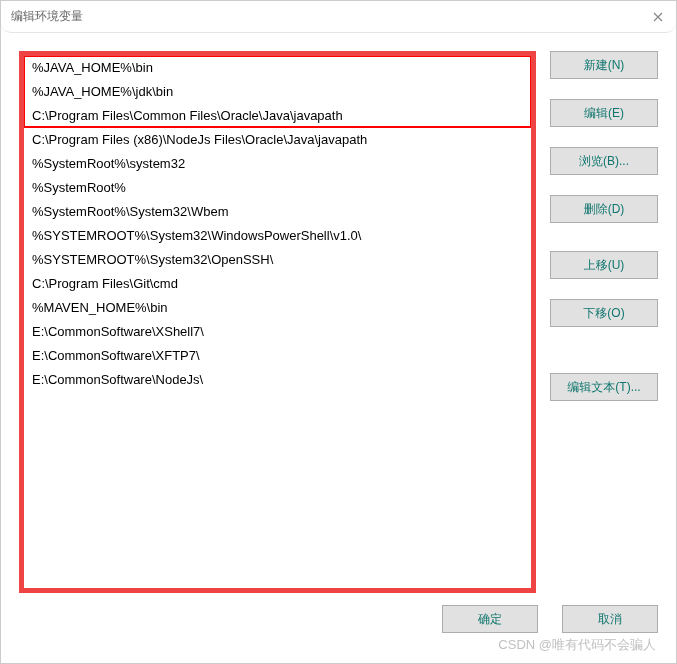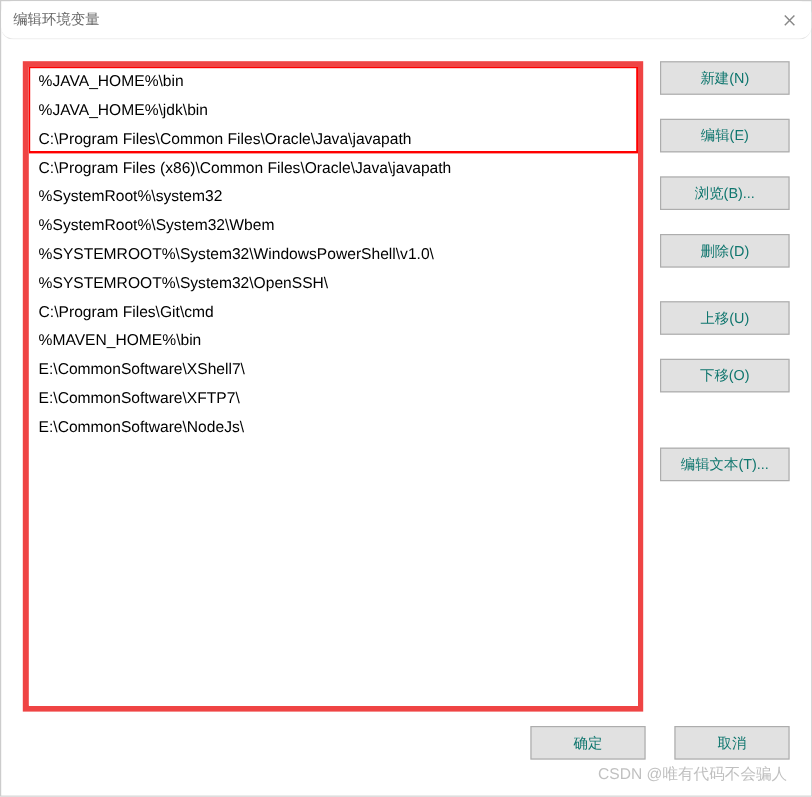--- a/index.html
+++ b/index.html
@@ -148,22 +148,23 @@
     </div>
   </div>
 
   <div class="content">
     <div class="main-area">
       <div class="list-panel" id="list-panel">
         <div class="highlight-box"></div>
       <div class="list-row">%JAVA_HOME%\bin</div>
           <div class="list-row">%JAVA_HOME%\jdk\bin</div>
           <div class="list-row">C:\Program Files\Common Files\Oracle\Java\javapath</div>
-          <div class="list-row">C:\Program Files (x86)\Common Files\Oracle\Java\javapath</div>
+          <div class="list-row">C:\Program Files (x86)\NodeJs Files\Oracle\Java\javapath</div>
           <div class="list-row">%SystemRoot%\system32</div>
+          <div class="list-row">%SystemRoot%</div>
           <div class="list-row">%SystemRoot%\System32\Wbem</div>
           <div class="list-row">%SYSTEMROOT%\System32\WindowsPowerShell\v1.0\</div>
           <div class="list-row">%SYSTEMROOT%\System32\OpenSSH\</div>
           <div class="list-row">C:\Program Files\Git\cmd</div>
           <div class="list-row">%MAVEN_HOME%\bin</div>
           <div class="list-row">E:\CommonSoftware\XShell7\</div>
           <div class="list-row">E:\CommonSoftware\XFTP7\</div>
           <div class="list-row">E:\CommonSoftware\NodeJs\</div>
         </div>
 

